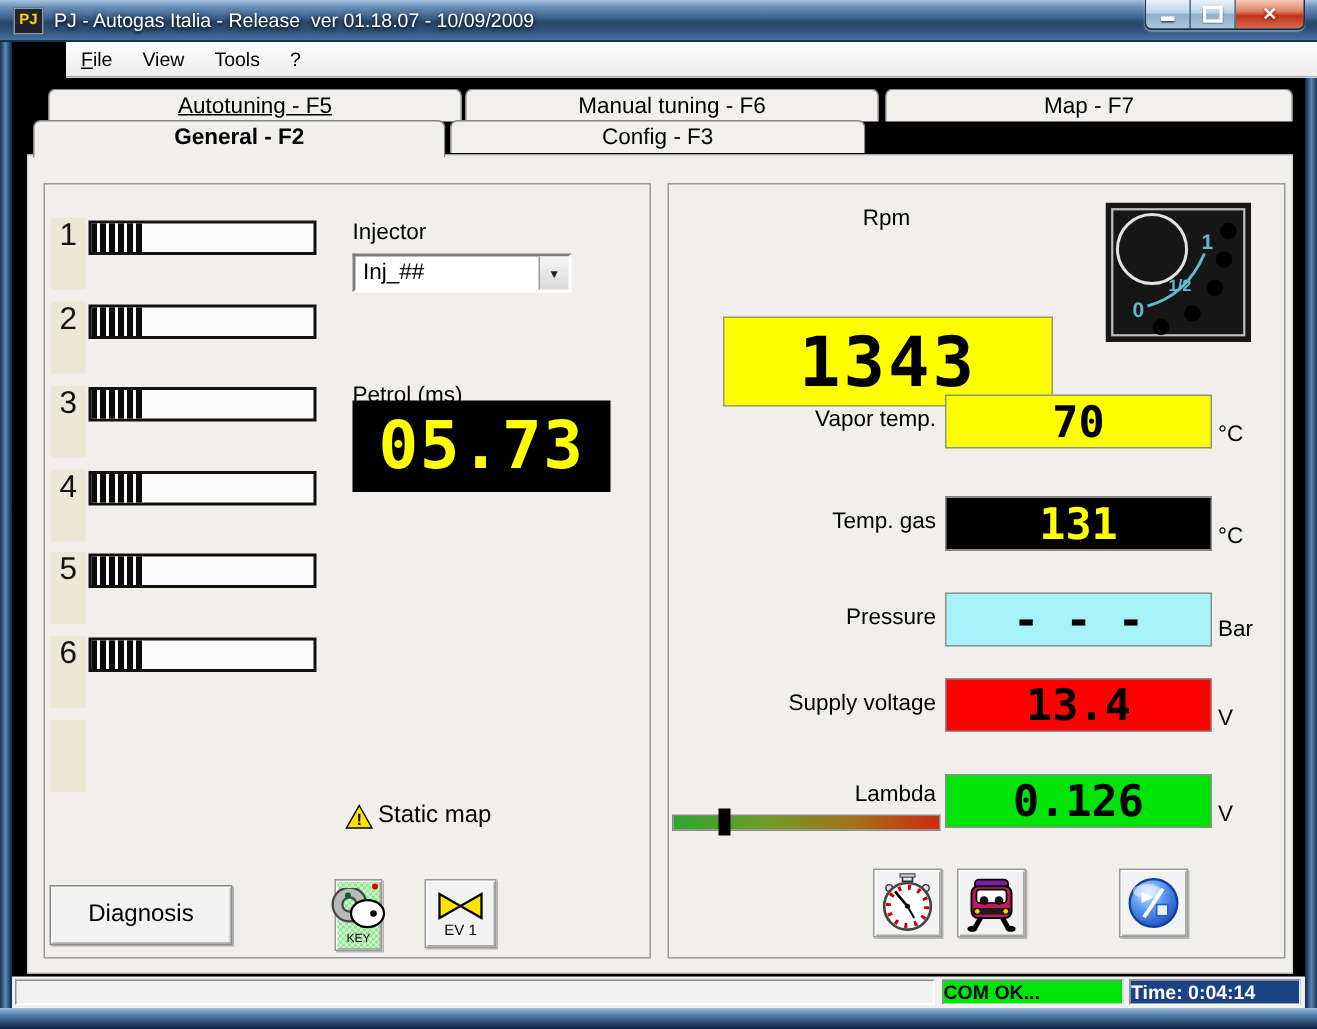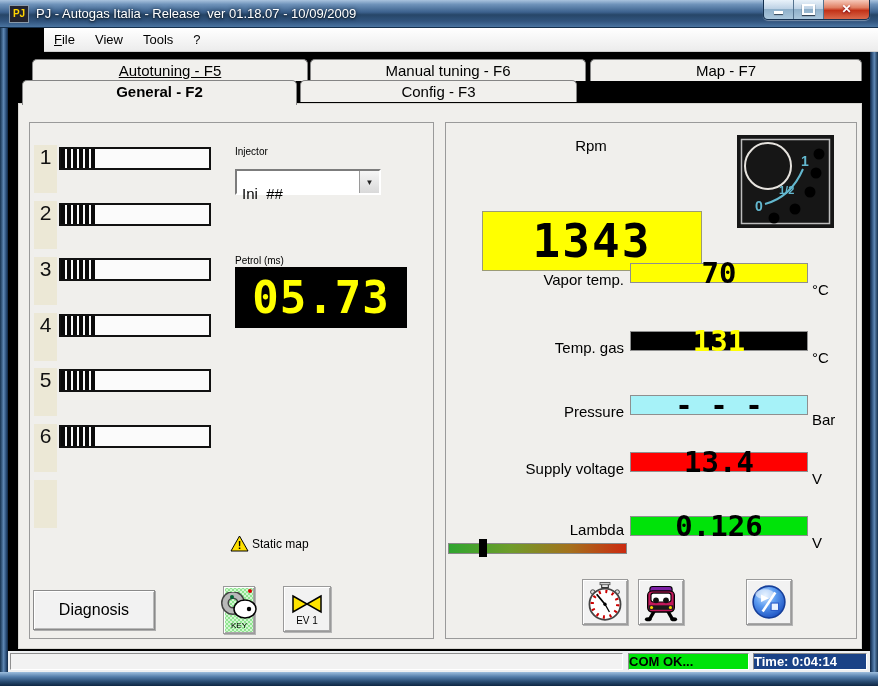--- a/index.html
+++ b/index.html
@@ -70,33 +70,33 @@
   .gbox { position:absolute; border:1px solid #9a9a9a; box-sizing:border-box; }
   .box-left  { left:10px;  top:18px; width:405px; height:517px; }
   .box-right { left:426px; top:18px; width:412px; height:517px; }
   
   .num-cell { position:absolute; left:4px; width:23px; height:48px; background:#ece8d6;
     font-size:21px; color:#111; text-align:center; }
   .inj-bar { position:absolute; left:29px; width:152px; height:23px; background:#fbfbfb;
     border:2px solid #111; box-sizing:border-box; }
   .inj-fill { position:absolute; left:0; top:0; bottom:0; width:34px;
     background:repeating-linear-gradient(90deg,#0a0a0a 0 4px,#fafafa 4px 6px); }
-  .lbl { position:absolute; font-size:10px; color:#000; }
+  .lbl { position:absolute; font-size:15px; color:#000; }
   .combo { position:absolute; left:205px; top:46px; width:146px; height:26px; display:flex;
     border:2px solid; border-color:#7c7c7c #ffffff #ffffff #7c7c7c; background:#fff; box-sizing:border-box; }
-  .combo-text { flex:1; font-size:15px; padding:14px 5px; color:#000; overflow:hidden; }
+  .combo-text { flex:1; font-size:15px; padding:2px 5px; color:#000; overflow:hidden; }
   .combo-btn { width:19px; background:linear-gradient(180deg,#f6f6f6,#d9d9d9);
     border-left:1px solid #9a9a9a; display:flex; align-items:center; justify-content:center;
     font-size:8px; color:#222; }
   .petrol-display { position:absolute; left:205px; top:144px; width:172px; height:61px;
     background:#000; display:flex; align-items:center; justify-content:center; }
   .petrol-value { font-family:"DejaVu Sans Mono", monospace; font-weight:bold;
     font-size:44px; color:#ffff00; letter-spacing:1px; }
   .staticmap { position:absolute; left:200px; top:412px; display:flex; align-items:center; }
-  .staticmap-text { font-size:12px; color:#000; margin-left:3px; }
+  .staticmap-text { font-size:16px; color:#000; margin-left:3px; }
   .btn-diagnosis { position:absolute; left:3px; top:467px; width:120px; height:38px;
     background:#f2f2f2; border:1px solid #8a8a8a;
     box-shadow:inset 1px 1px 0 #fff, inset -1px -1px 0 #b9b9b9, 1px 1px 0 #adadad;
     font-size:16px; color:#000; display:flex; align-items:center; justify-content:center; cursor:default; }
   .icon-btn { position:absolute; background:#f2f2f2; border:1px solid #9a9a9a; box-sizing:border-box;
     box-shadow:inset 1px 1px 0 #fff, inset -1px -1px 0 #a8a8a8, 1px 1px 0 #b5b5b5;
     display:flex; align-items:center; justify-content:center; cursor:default; }
   .btn-key { left:193px; top:463px; width:32px; height:48px;
     background:repeating-conic-gradient(#8fe58f 0% 25%, #d2f6d2 0% 50%) 0 0/4px 4px; flex-direction:column; }
   .key-label { font-size:8px; color:#000; line-height:7px; }
@@ -104,21 +104,21 @@
   .key-dot-grn { position:absolute; top:8px; left:6px; width:4px; height:4px; background:#063; border-radius:50%; }
   .btn-ev1 { left:253px; top:463px; width:48px; height:46px; flex-direction:column; }
   .ev1-label { font-size:10px; color:#000; }
   
   .rpm-label { position:absolute; left:36px; top:14px; width:218px; text-align:center; font-size:15px; }
   .rpm-display { position:absolute; left:36px; top:48px; width:218px; height:58px;
     background:#ffff00; border:1px solid #9b9b75; display:flex; align-items:center; justify-content:center;margin-top:40px; }
   .rpm-value { font-family:"DejaVu Sans Mono", monospace; font-weight:bold; font-size:46px; color:#000; letter-spacing:2px; }
   .fuel-icon { position:absolute; left:291px; top:12px; }
   .vrow-label { position:absolute; left:0; width:178px; text-align:right; font-size:15px; color:#000; }
-  .vrow-display { position:absolute; left:184px; width:178px; height:20px; box-sizing:border-box;
+  .vrow-display { position:absolute; left:184px; width:178px; height:36px; box-sizing:border-box;
     border:1px solid #8f8f8f; display:flex; align-items:center; justify-content:center; }
   .vrow-value { font-family:"DejaVu Sans Mono", monospace; font-weight:bold; font-size:29px; }
   .vrow-unit { position:absolute; left:366px; font-size:15px; color:#000; }
   .bg-yellow { background:#ffff00; } .fg-black { color:#000; }
   .bg-black { background:#000; } .fg-yellow { color:#ffff00; }
   .bg-cyan { background:#a6f2f8; }
   .bg-red { background:#ff0000; }
   .bg-green { background:#00e309; }
   .lambda-slider { position:absolute; left:2px; top:420px; width:177px; height:9px;
     background:linear-gradient(90deg,#2fa52f 0%,#6f9c2a 35%,#a4711c 68%,#cc2a10 100%);

